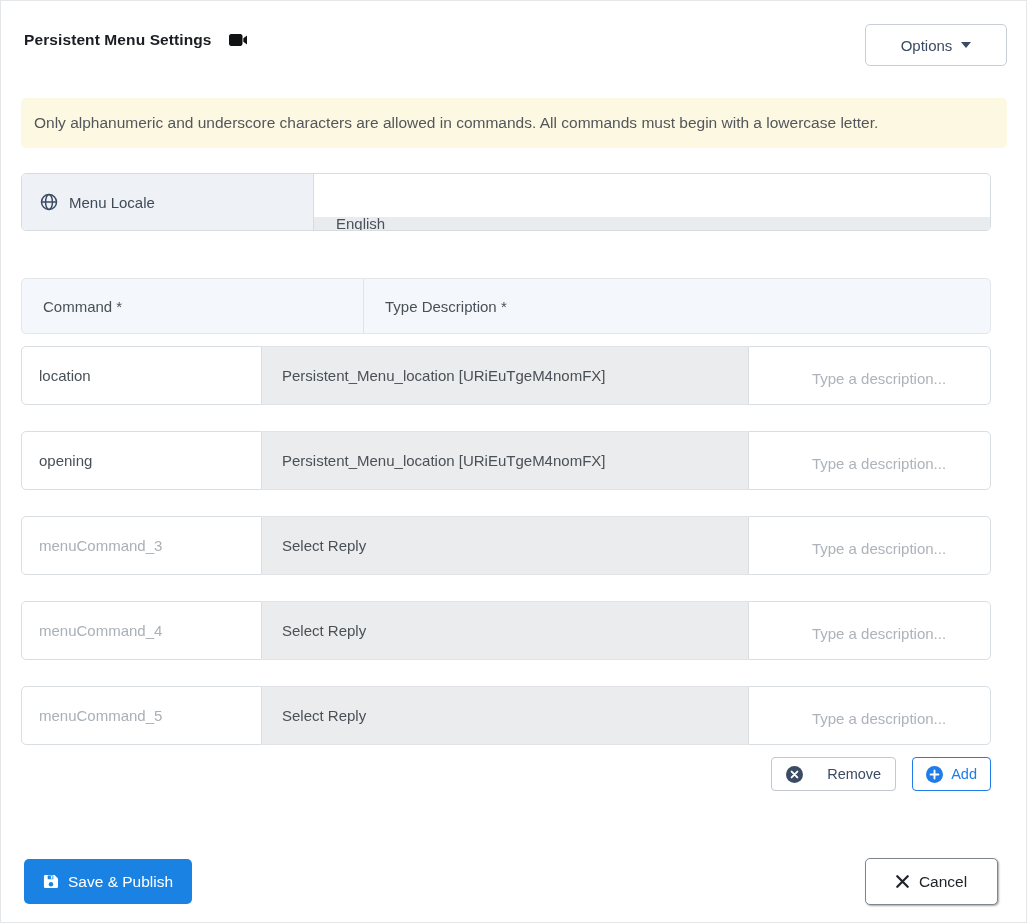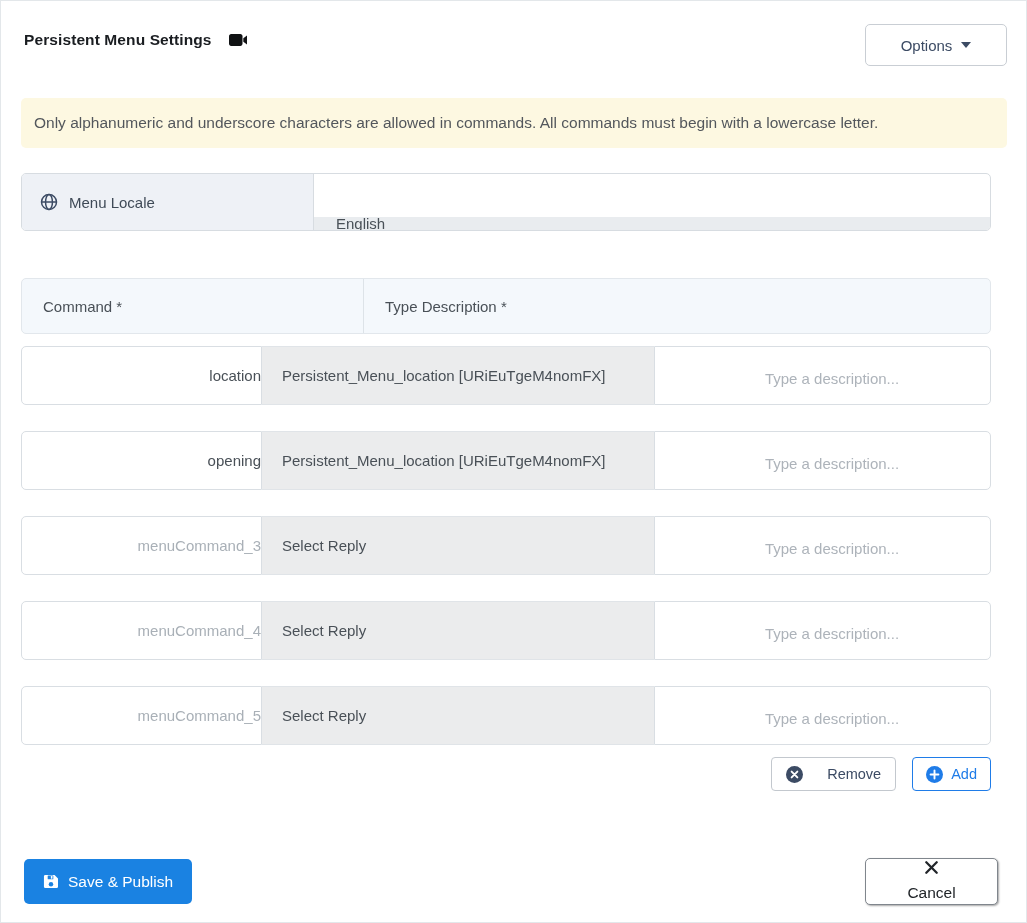--- a/index.html
+++ b/index.html
@@ -59,25 +59,25 @@
   }
   .th-command{width:342px;border-right:1px solid #dde3e8;}
   .th-reply{width:292px;border-right:1px solid #dde3e8;}
   .th-desc{flex:1;}
   
   .rows{position:absolute;left:20px;top:345px;width:970px;}
   .cmd-row{display:flex;height:59px;margin-bottom:26px;}
   .cmd-input{
     width:241px;box-sizing:border-box;border:1px solid #d9dee3;border-radius:5px 0 0 5px;
     padding:0 0 0 17px;font-size:15px;color:#495057;outline:none;
-    font-family:"Liberation Sans", sans-serif;background:#fff;text-align:right;
+    font-family:"Liberation Sans", sans-serif;background:#fff;
   }
   .cmd-input::placeholder{color:#a9b0b7;opacity:1;}
   .reply-select{
-    width:392px;box-sizing:border-box;background:#ebeced;
+    width:486px;box-sizing:border-box;background:#ebeced;
     border-top:1px solid #e0e4e8;border-bottom:1px solid #e0e4e8;
     display:flex;align-items:center;padding-left:20px;
     font-size:15px;color:#495057;cursor:pointer;
   }
   .desc-input{
     flex:1;box-sizing:border-box;border:1px solid #d9dee3;border-radius:0 5px 5px 0;
     padding:6px 0 0 19px;font-size:15px;color:#495057;outline:none;
     font-family:"Liberation Sans", sans-serif;background:#fff;text-align:center;
   }
   .desc-input::placeholder{color:#adb3ba;opacity:1;}
@@ -98,21 +98,21 @@
     position:absolute;left:23px;top:858px;height:45px;box-sizing:border-box;
     background:#1a82e2;border:none;border-radius:5px;
     display:flex;align-items:center;gap:10px;padding:0 19px;
     font-size:15.5px;color:#fff;cursor:pointer;font-family:"Liberation Sans", sans-serif;
   }
   .cancel-btn{
     position:absolute;right:28px;top:857px;width:133px;height:47px;box-sizing:border-box;
     background:#fff;border:1px solid #80868d;border-radius:5px;
     display:flex;align-items:center;justify-content:center;gap:10px;
     font-size:15.5px;color:#212529;cursor:pointer;
-    box-shadow:1px 1px 2px rgba(0,0,0,.35);font-family:"Liberation Sans", sans-serif;flex-direction:column;
+    box-shadow:1px 1px 2px rgba(0,0,0,.35);font-family:"Liberation Sans", sans-serif;
   }
   .caret{width:0;height:0;border-left:5px solid transparent;border-right:5px solid transparent;border-top:6px solid #3c4b64;}
 </style>
 </head>
 <body>
 
 <div class="panel">
 
   <div class="title-wrap">
     <span class="title">Persistent Menu Settings</span>

